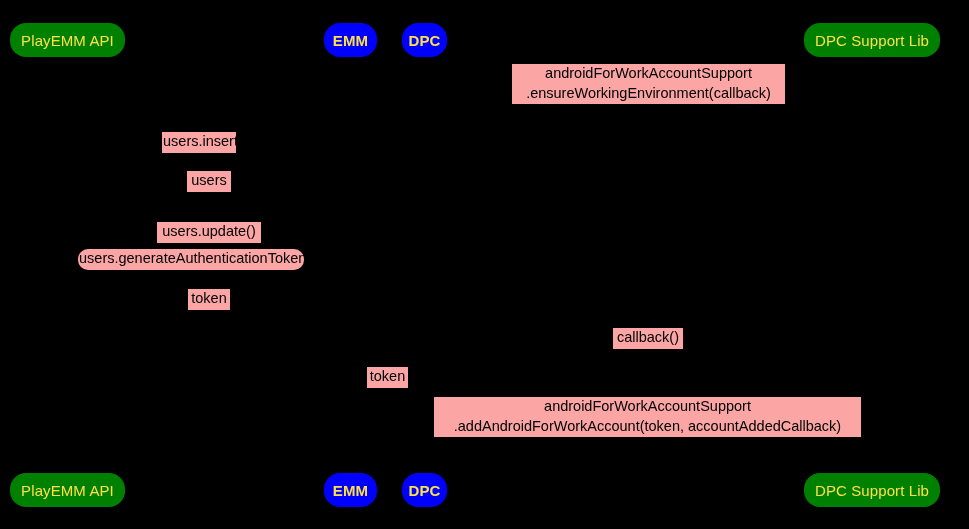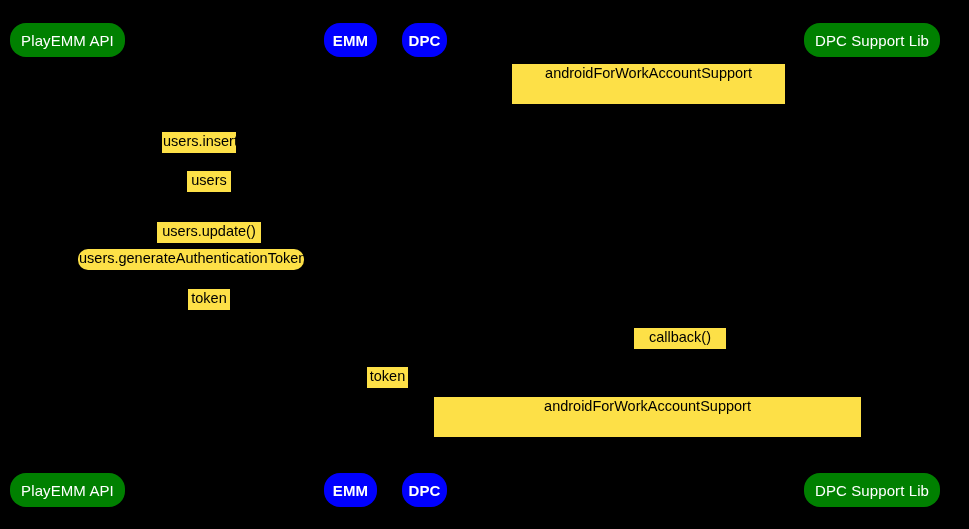--- a/index.html
+++ b/index.html
@@ -16,34 +16,34 @@
     width: 969px;
     height: 529px;
     background: #000000;
     overflow: hidden;
   }
   .participant {
     position: absolute;
     display: flex;
     align-items: center;
     justify-content: center;
-    color: #ffffff;
+    color: #fde047;
     font-size: 15px;
     line-height: 1;
     letter-spacing: 0.1px;
     white-space: nowrap;
     box-sizing: border-box;
     border-radius: 16px;
   }
   .participant.green { background: #008000; }
   .participant.blue  { background: #0000ff; font-weight: bold; }
 
   .msg {
     position: absolute;
-    background: #fde047;
+    background: #fca5a5;
     color: #000000;
     font-size: 14.5px;
     line-height: 19px;
     white-space: pre;
     text-align: center;
     box-sizing: border-box;
     padding: 0 1px;
   }
   .msg.two-line {
     line-height: 19.5px;
@@ -61,29 +61,29 @@
         <span>EMM</span>
       </div>
       <div class="participant blue" style="left: 402px; top: 23px; width: 45px; height: 34px;">
         <span>DPC</span>
       </div>
       <div class="participant green" style="left: 804px; top: 23px; width: 136px; height: 34px;">
         <span>DPC Support Lib</span>
       </div>
     </div>
   <div id="messages-layer">
-      <div class="msg two-line" style="left: 512px; top: 64px; width: 273px; height: 40px;"><div>androidForWorkAccountSupport</div></div>
+      <div class="msg two-line" style="left: 512px; top: 64px; width: 273px; height: 40px;"><div>androidForWorkAccountSupport</div><div>.ensureWorkingEnvironment(callback)</div></div>
       <div class="msg" style="left: 162px; top: 132px; width: 74px; height: 21px;"><div>users.insert()</div></div>
       <div class="msg" style="left: 187px; top: 171px; width: 44px; height: 21px;"><div>users</div></div>
       <div class="msg" style="left: 157px; top: 210px; width: 104px; height: 21px; margin-top: 12px;"><div>users.update()</div></div>
       <div class="msg" style="left: 78px; top: 249px; width: 226px; height: 21px; border-radius: 10px;"><div>users.generateAuthenticationToken()</div></div>
       <div class="msg" style="left: 188px; top: 289px; width: 42px; height: 21px;"><div>token</div></div>
-      <div class="msg" style="left: 634px; top: 328px; width: 92px; height: 21px; text-align: center;"><div>callback()</div></div>
+      <div class="msg" style="left: 613px; top: 328px; width: 70px; height: 21px; text-align: center;"><div>callback()</div></div>
       <div class="msg" style="left: 367px; top: 367px; width: 41px; height: 21px;"><div>token</div></div>
-      <div class="msg two-line" style="left: 434px; top: 397px; width: 427px; height: 40px;"><div>androidForWorkAccountSupport</div></div>
+      <div class="msg two-line" style="left: 434px; top: 397px; width: 427px; height: 40px;"><div>androidForWorkAccountSupport</div><div>.addAndroidForWorkAccount(token, accountAddedCallback)</div></div>
     </div>
   <div id="participants-bottom-layer">
       <div class="participant green" style="left: 10px; top: 473px; width: 115px; height: 34px;">
         <span>PlayEMM API</span>
       </div>
       <div class="participant blue" style="left: 324px; top: 473px; width: 53px; height: 34px;">
         <span>EMM</span>
       </div>
       <div class="participant blue" style="left: 402px; top: 473px; width: 45px; height: 34px;">
         <span>DPC</span>

